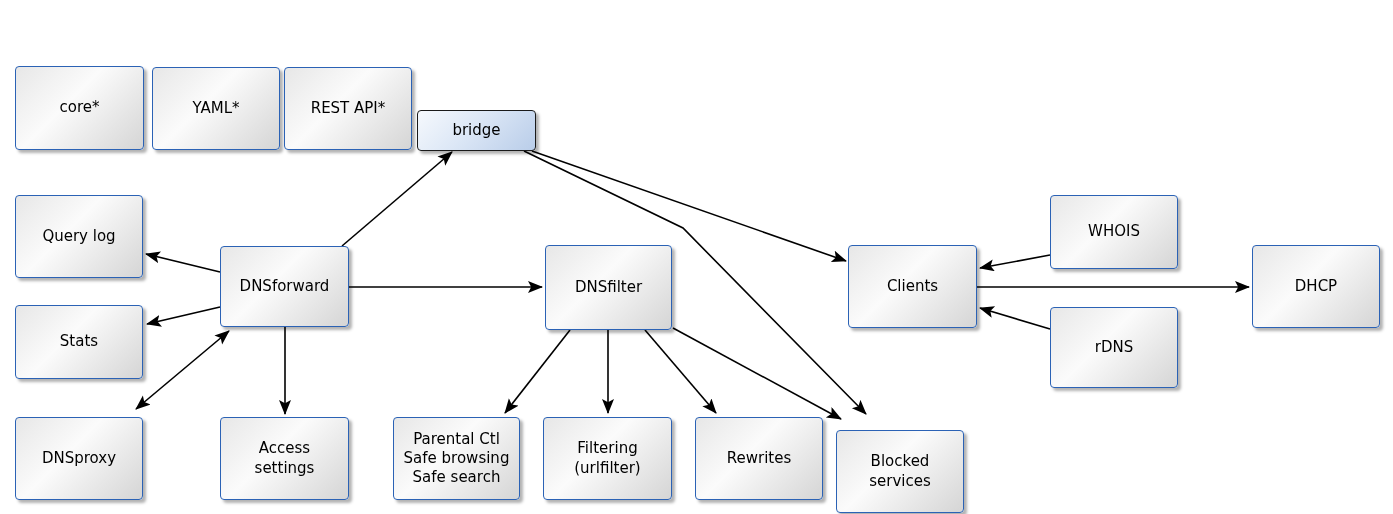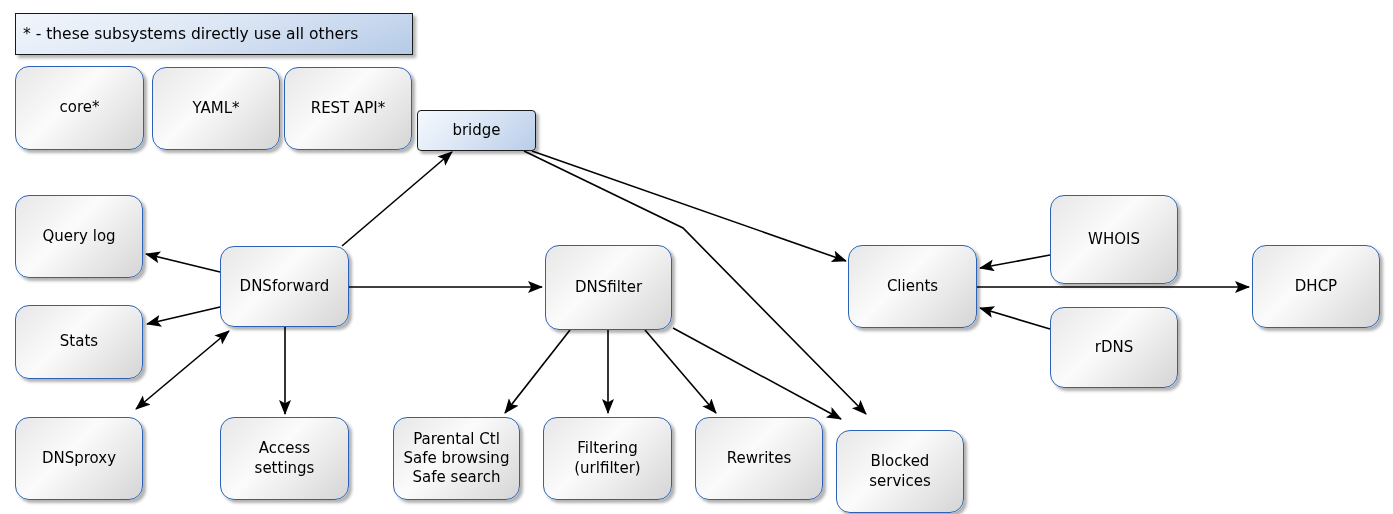--- a/index.html
+++ b/index.html
@@ -28,21 +28,21 @@
     flex-direction: column;
     align-items: center;
     justify-content: center;
     text-align: center;
     font-size: 15px;
     line-height: 1.28;
     color: #000000;
   }
   .node.rounded {
     border: 1.7px solid #2b62b5;
-    border-radius: 14px;
+    border-radius: 4px;
     background: linear-gradient(135deg, #e7e7e7 0%, #fbfbfb 42%, #d5d5d5 100%);
     box-shadow: 3px 3px 3px rgba(0,0,0,0.30);
   }
   .node.rect-blue {
     border: 1.4px solid #1a1a1a;
     border-radius: 4px;
     background: linear-gradient(135deg, #f6f9fd 0%, #dce7f6 45%, #b9cde9 100%);
     box-shadow: 3px 3px 3px rgba(0,0,0,0.30);
   }
   #legend-box {
@@ -86,23 +86,20 @@
         <polyline points="645,330 716,413" fill="none" stroke="#000000" stroke-width="1.6" marker-end="url(#ah)"></polyline>
         <polyline points="673,328 841,419" fill="none" stroke="#000000" stroke-width="1.6" marker-end="url(#ah)"></polyline>
         <polyline points="532,151 846,261" fill="none" stroke="#000000" stroke-width="1.6" marker-end="url(#ah)"></polyline>
         <polyline points="524,151 683,228 866,414" fill="none" stroke="#000000" stroke-width="1.6" marker-end="url(#ah)"></polyline>
         <polyline points="1050,255 980,268" fill="none" stroke="#000000" stroke-width="1.6" marker-end="url(#ah)"></polyline>
         <polyline points="1050,329 980,308" fill="none" stroke="#000000" stroke-width="1.6" marker-end="url(#ah)"></polyline>
         <polyline points="977,287 1249,287" fill="none" stroke="#000000" stroke-width="1.6" marker-end="url(#ah)"></polyline>
       </g>
   </svg>
 
-  <div id="legend-box">
-    <span>* - these subsystems directly use all others</span>
-  </div>
 
   <div id="nodes">
       <div class="node rounded" style="left: 15px; top: 66px; width: 129px; height: 84px;">
         <div>core*</div>
       </div>
       <div class="node rounded" style="left: 152px; top: 67px; width: 128px; height: 83px;">
         <div>YAML*</div>
       </div>
       <div class="node rounded" style="left: 284px; top: 67px; width: 128px; height: 83px;">
         <div>REST API*</div>
@@ -141,21 +138,21 @@
       <div class="node rounded" style="left: 695px; top: 417px; width: 128px; height: 83px;">
         <div>Rewrites</div>
       </div>
       <div class="node rounded" style="left: 836px; top: 417px; width: 128px; height: 83px; margin-top: 13px;">
         <div>Blocked</div>
         <div>services</div>
       </div>
       <div class="node rounded" style="left: 848px; top: 245px; width: 129px; height: 83px;">
         <div>Clients</div>
       </div>
-      <div class="node rounded" style="left: 1050px; top: 195px; width: 128px; height: 89px;">
+      <div class="node rounded" style="left: 1050px; top: 195px; width: 128px; height: 74px;">
         <div>WHOIS</div>
       </div>
       <div class="node rounded" style="left: 1050px; top: 307px; width: 128px; height: 81px;">
         <div>rDNS</div>
       </div>
       <div class="node rounded" style="left: 1252px; top: 245px; width: 128px; height: 83px;">
         <div>DHCP</div>
       </div>
     </div>
 

